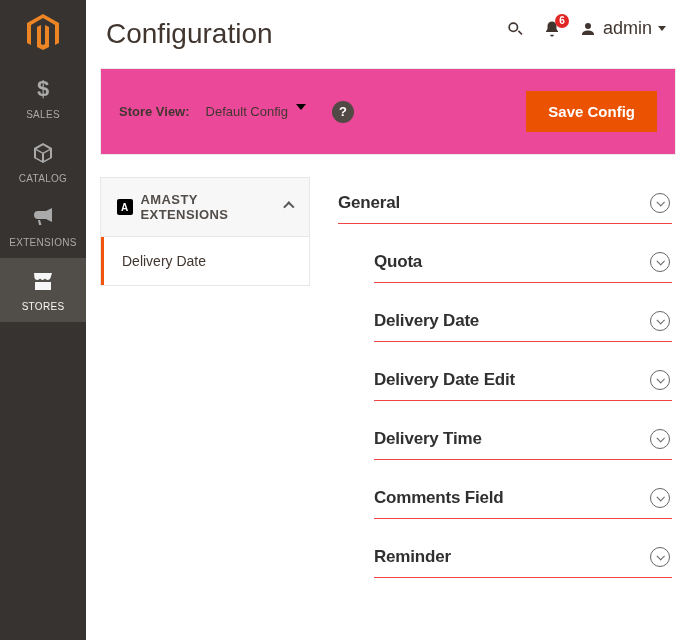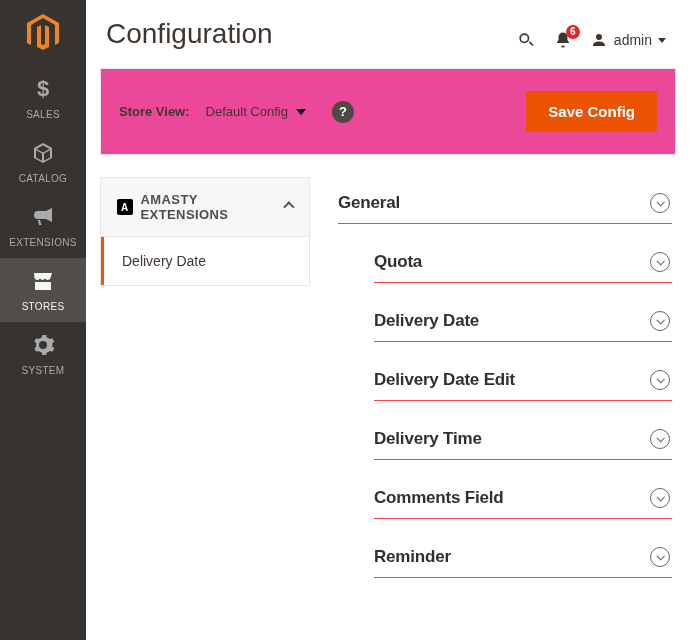--- a/index.html
+++ b/index.html
@@ -47,21 +47,21 @@
     }
     
     .main {
       flex: 1;
       display: flex;
       flex-direction: column;
       overflow: hidden;
     }
     .header {
       display: flex;
-      align-items: flex-end;
+      align-items: flex-start;
       justify-content: space-between;
       padding: 18px 24px 18px 20px;
     }
     .header h1 {
       font-weight: 400;
       font-size: 28px;
       color: #41362f;
     }
     .header-right {
       display: flex;
@@ -72,37 +72,37 @@
     .hicon svg { fill: currentColor; }
     .bell-wrap{ position:relative; }
     .badge{
       position:absolute; top:-6px; right:-8px;
       background:#e22626; color:#fff;
       font-size:10px; line-height:14px; min-width:14px; text-align:center;
       border-radius:8px; padding:0 3px; font-weight:700;
     }
     .user {
       display: flex; align-items: center; gap: 6px;
-      font-size: 14px; color: #41362f; cursor: pointer;
+      font-size: 18px; color: #41362f; cursor: pointer;
     }
     .user svg{ fill:#41362f; }
     .caret { display:inline-block; border-top:5px solid #41362f; border-left:4px solid transparent; border-right:4px solid transparent; }
     
     .scope {
       margin: 0 14px;
       background: #ec4899;
       border: 1px solid #eaeaea;
       padding: 22px 18px;
       display: flex;
       align-items: center;
       gap: 16px;
     }
     .scope-label { font-size: 13px; font-weight: 700; color: #41362f; }
     .scope-select {
-      display: flex; align-items:center; gap:8px;
+      display: flex; gap:8px;
       font-size: 13px; color: #41362f; cursor: pointer;
     }
     .scope-caret{ width:0;height:0;border-top:6px solid #000;border-left:5px solid transparent;border-right:5px solid transparent; }
     .help {
       width: 22px; height:22px; border-radius:50%; background:#514943; color:#fff;
       display:flex;align-items:center;justify-content:center;
       font-weight:700; font-size:13px; cursor:help;
       margin-left:10px;
     }
     .spacer{ flex:1; }
@@ -205,28 +205,20 @@
 
   <div class="side-item active">
     <span>
       <svg viewBox="0 0 24 24">
           <path d="M3 4h18l-1.5 5a3 3 0 0 1-3 2 3 3 0 0 1-2.5-1.4A3 3 0 0 1 11.5 11 3 3 0 0 1 9 9.6 3 3 0 0 1 6.5 11a3 3 0 0 1-3-2L3 4Zm1 9h16v8H4v-8Z"></path>
         </svg>
     </span>
     <span class="side-item-label">STORES</span>
   </div>
 
-  <div class="side-item">
-    <span>
-      <svg viewBox="0 0 24 24">
-          <path d="M12 8a4 4 0 1 0 0 8 4 4 0 0 0 0-8Zm9.4 4c0 .6-.1 1.2-.2 1.7l2.1 1.6-2 3.4-2.5-.8c-.9.7-1.9 1.3-3 1.6L15.3 22h-4l-.5-2.5c-1.1-.3-2.1-.9-3-1.6l-2.5.8-2-3.4 2.1-1.6c-.1-.5-.2-1.1-.2-1.7s.1-1.2.2-1.7L3.3 8.7l2-3.4 2.5.8c.9-.7 1.9-1.3 3-1.6L11.3 2h4l.5 2.5c1.1.3 2.1.9 3 1.6l2.5-.8 2 3.4-2.1 1.6c.1.5.2 1.1.2 1.7Z"></path>
-        </svg>
-    </span>
-    <span class="side-item-label">SYSTEM</span>
-  </div>
 </nav>
 
 <div class="main">
 
   <div class="header">
     <h1>Configuration</h1>
     <div class="header-right">
       <span class="hicon">
         <svg width="20" height="20" viewBox="0 0 24 24">
             <path d="M10 4a6 6 0 1 1 0 12 6 6 0 0 1 0-12Zm0 2a4 4 0 1 0 0 8 4 4 0 0 0 0-8Zm9.7 13.3-4.3-4.3 1.4-1.4 4.3 4.3-1.4 1.4Z"></path>

